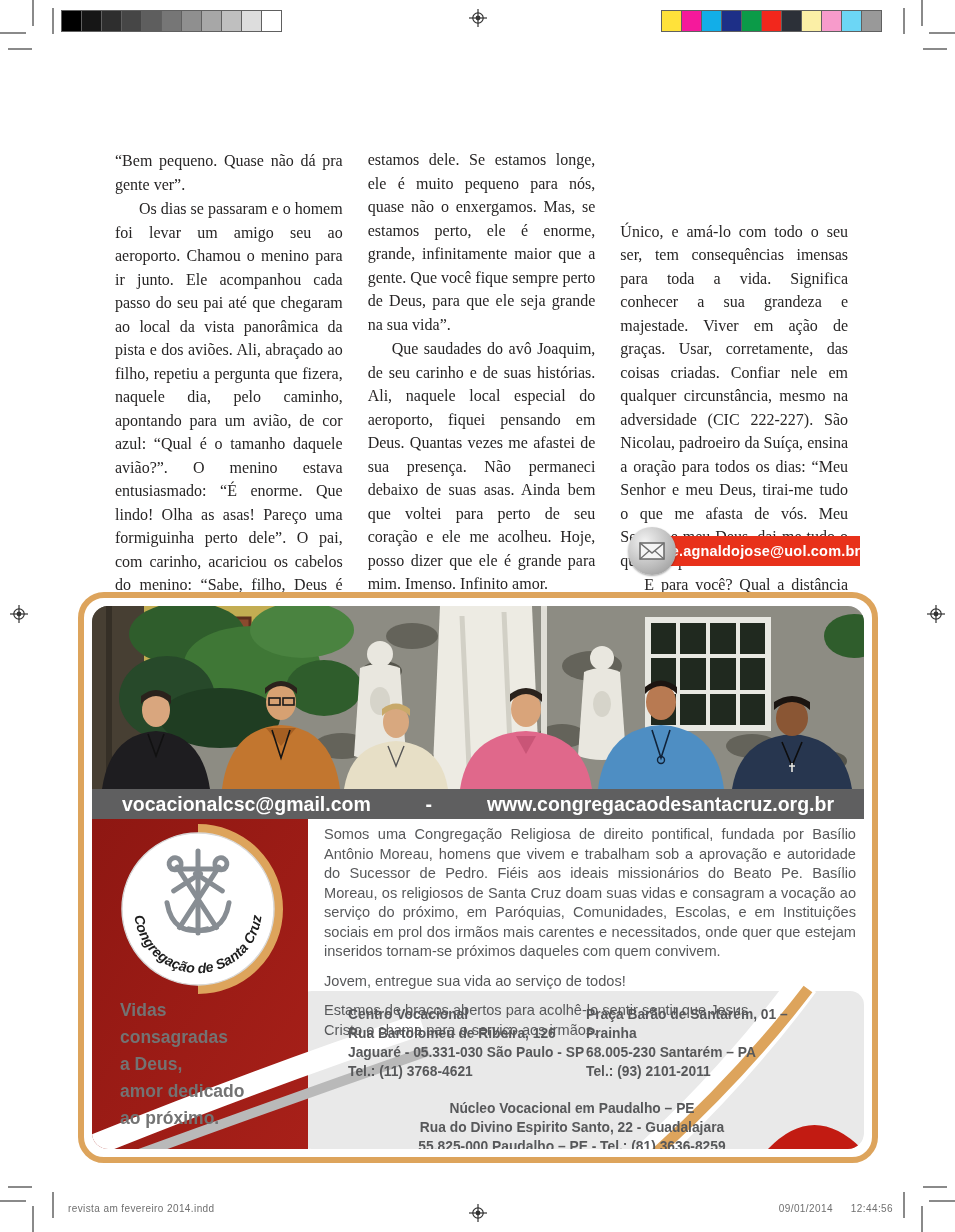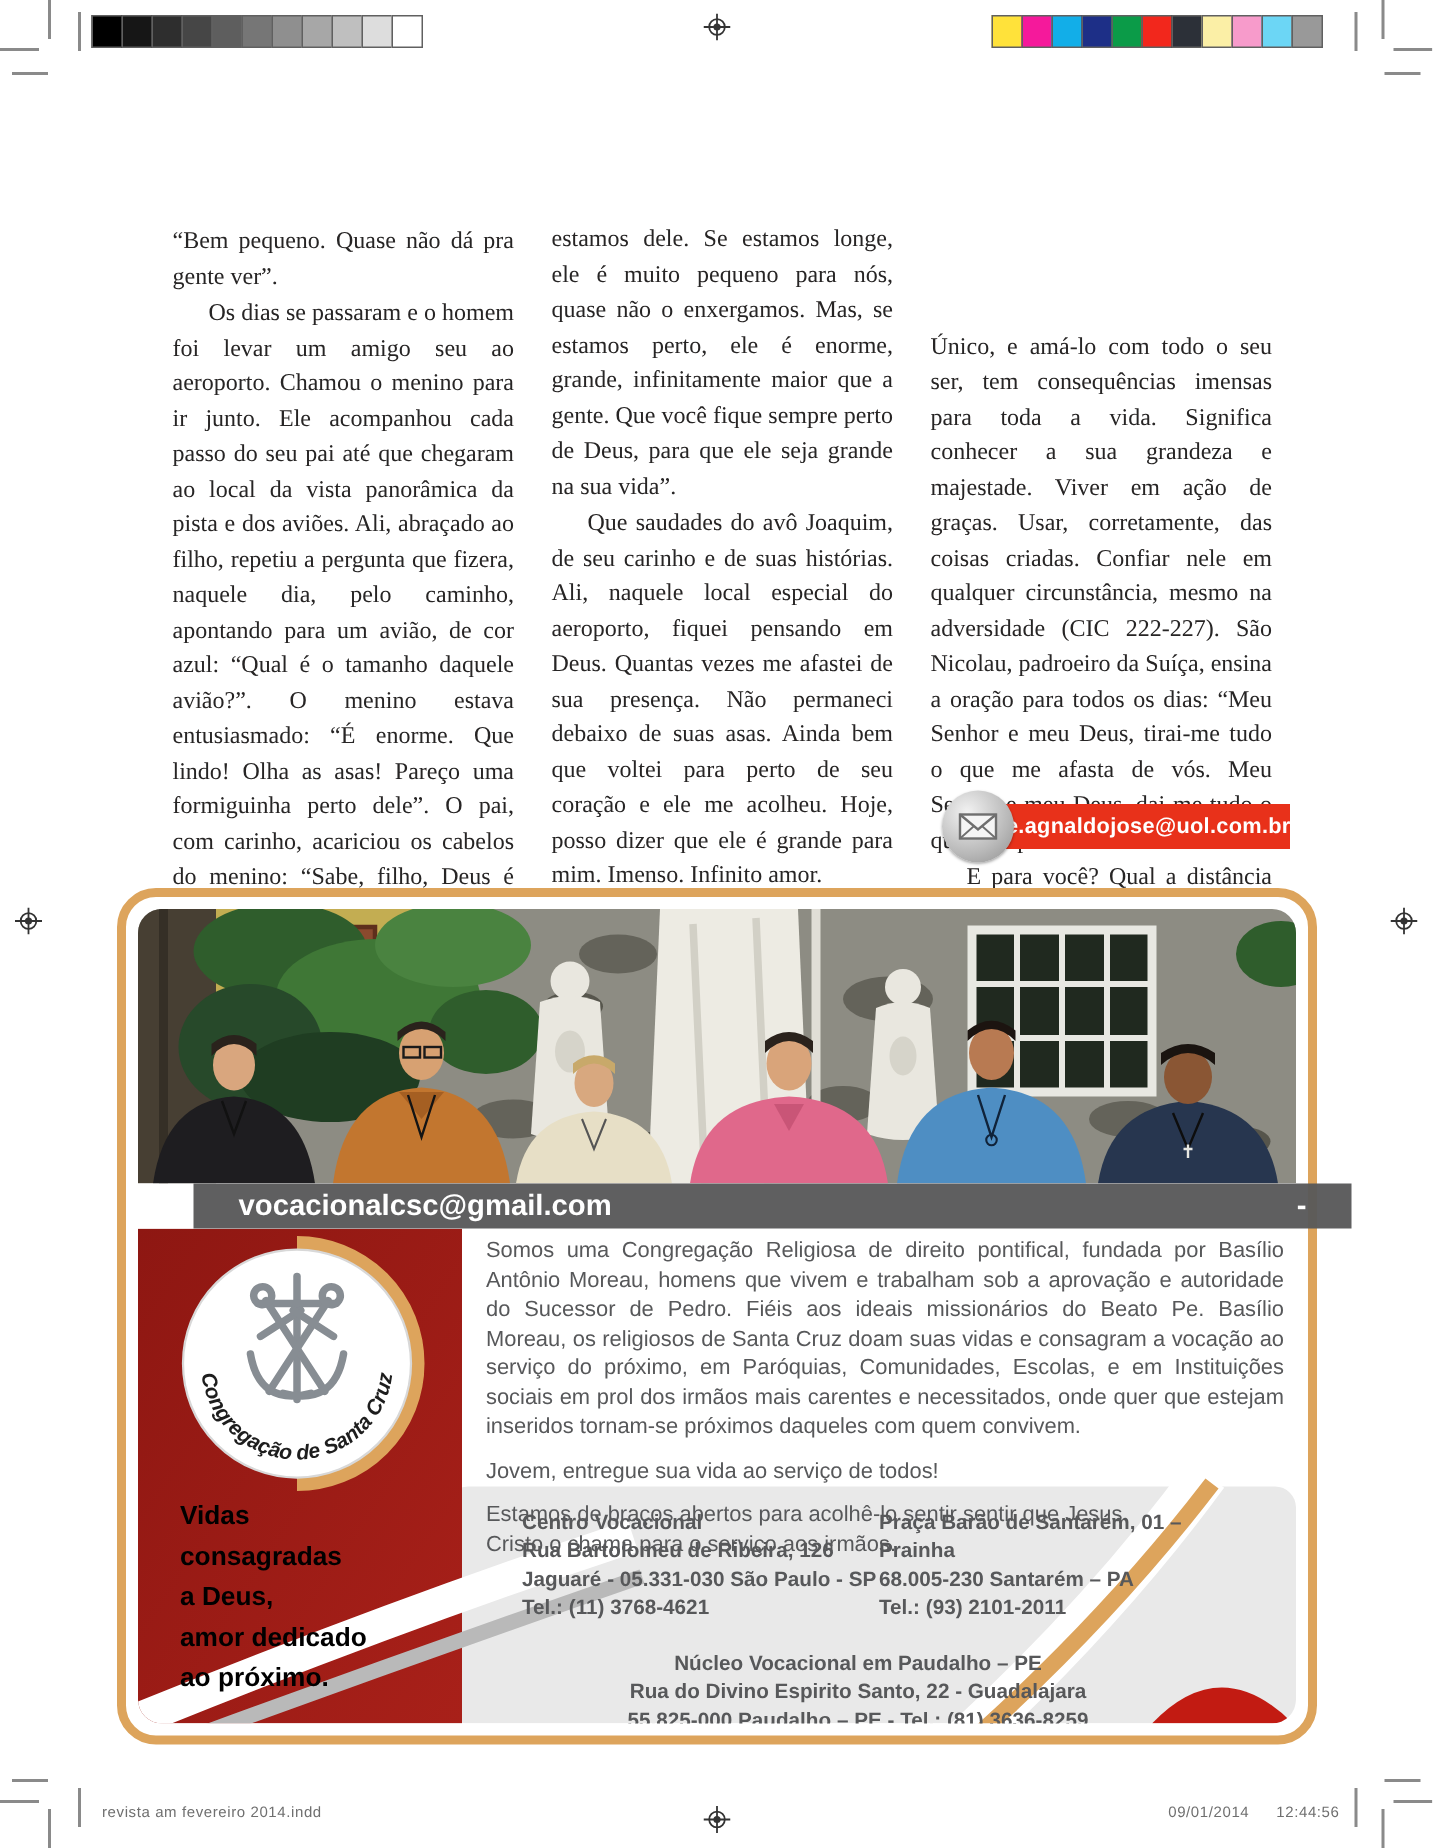--- a/index.html
+++ b/index.html
@@ -23,25 +23,25 @@
   #email-badge .band{position:absolute;left:34px;top:9px;width:198px;height:30px;background:#e8311a;
       color:#fff;font-weight:bold;font-size:14.5px;display:flex;align-items:center;justify-content:center;letter-spacing:.2px;}
   #email-badge .circ{position:absolute;left:0;top:0;width:48px;height:48px;border-radius:50%;
       background:radial-gradient(circle at 35% 30%, #f2f2f2, #b9b9b9 60%, #8f8f8f);box-shadow:0 1px 2px rgba(0,0,0,.35);}
   
   #ad{position:absolute;left:78px;top:592px;width:800px;height:571px;background:#fff;
       border:6px solid #dda45c;border-radius:26px;box-sizing:border-box;}
   #photo{position:absolute;left:8px;top:8px;width:772px;height:183px;border-radius:16px 16px 0 0;overflow:hidden;}
   #banner{position:absolute;left:8px;top:191px;width:772px;height:30px;background:rgba(88,88,90,.96);
       color:#fff;font-weight:bold;font-size:19.5px;display:flex;align-items:center;justify-content:space-between;
-      padding:0 30px;box-sizing:border-box;z-index:3;margin-left:37px;}
+      padding:0 30px;box-sizing:border-box;z-index:3;}
   #adbody{position:absolute;left:8px;top:221px;width:772px;height:330px;border-radius:0 0 16px 16px;overflow:hidden;background:#fff;}
   #deco{position:absolute;left:0;top:0;width:100%;height:100%;}
   #logo{position:absolute;left:18px;top:2px;width:176px;height:176px;z-index:4;}
-  #tagline{position:absolute;left:28px;top:178px;width:180px;color:#000000;font-weight:bold;font-size:17.5px;
+  #tagline{position:absolute;left:28px;top:178px;width:180px;color:#737373;font-weight:bold;font-size:17.5px;
       line-height:27px;white-space:pre-line;z-index:4;}
   #adtext{position:absolute;left:232px;top:6px;width:532px;color:#57585a;font-size:14.6px;line-height:19.5px;z-index:4;}
   #adtext .body{text-align:justify;margin:0 0 10px 0;}
   #adtext .cta{margin:0 0 10px 0;}
   #adtext .welcome{width:450px;margin:0;}
   #contacts{position:absolute;left:256px;top:186px;display:flex;z-index:4;
       color:#57585a;font-size:13.8px;line-height:19px;font-weight:bold;}
   #contacts .cblock{width:238px;}
   #contact3{position:absolute;left:240px;top:280px;width:480px;text-align:center;z-index:4;
       color:#57585a;font-size:13.8px;line-height:19px;font-weight:bold;}
@@ -253,20 +253,21 @@
           <path d="M682,104 Q700,88 718,104 L718,96 Q700,84 682,96 Z" fill="#1a1410"></path>
           <path d="M690,136 L700,160 L710,136" stroke="#0d0d0d" stroke-width="1.6" fill="none"></path>
           <path d="M697,160 h6 M700,157 v9" stroke="#e8e8e2" stroke-width="1.6"></path>
         </g>
       </svg>
     </div>
 
     <div id="banner">
       <span>vocacionalcsc@gmail.com</span>
       <span>-</span>
+      <span>www.congregacaodesantacruz.org.br</span>
     </div>
 
     <div id="adbody">
       <svg id="deco" viewBox="0 0 772 330" preserveAspectRatio="none">
         <defs>
           <linearGradient id="redgrad" x1="0" y1="0" x2="1" y2="1">
             <stop offset="0" stop-color="#8e1712"></stop>
               <stop offset="1" stop-color="#a82019"></stop>
           </linearGradient>
         </defs>

